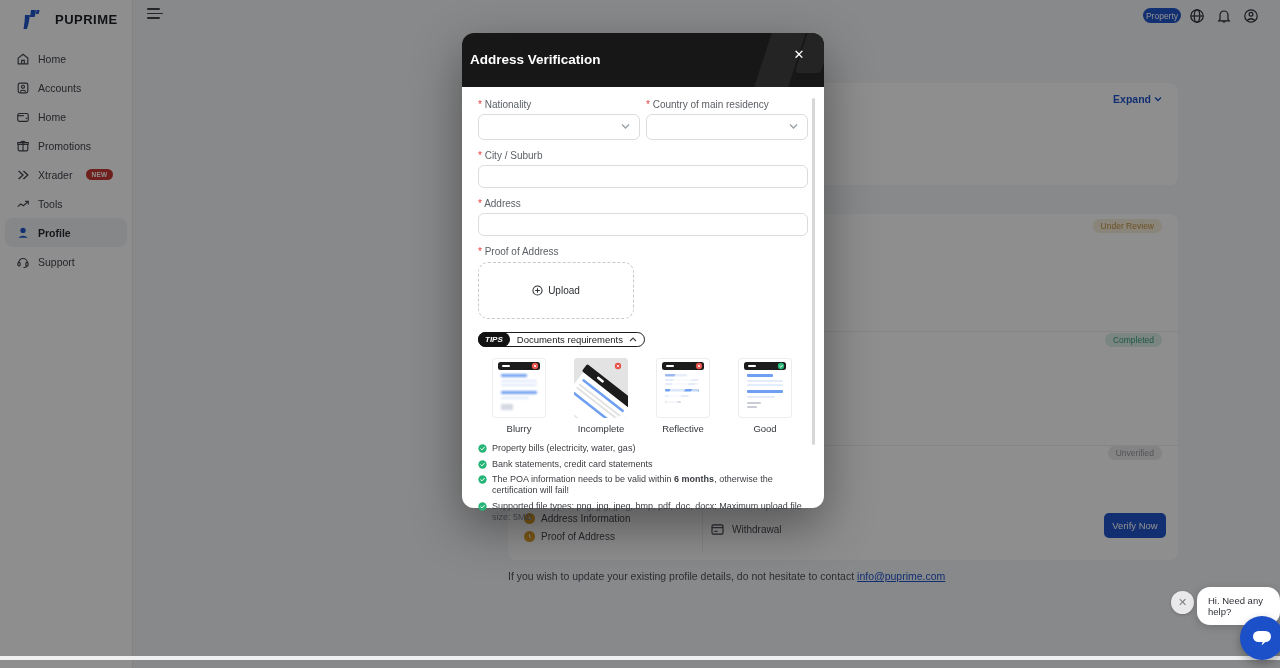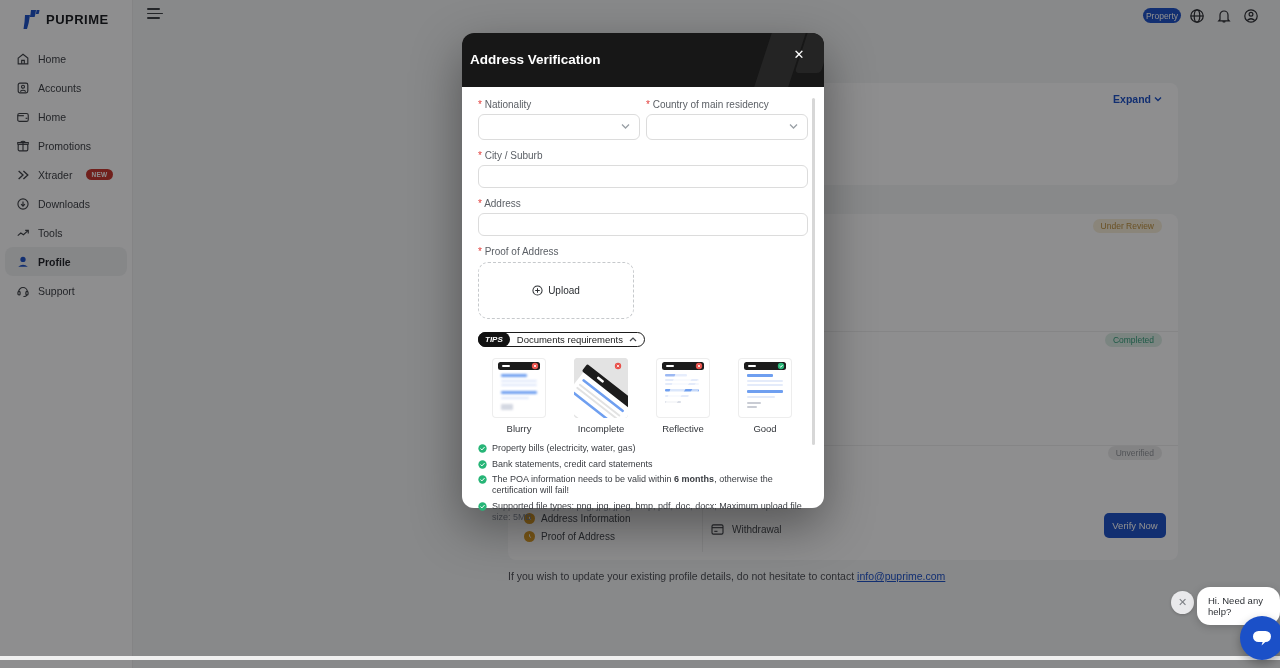--- a/index.html
+++ b/index.html
@@ -1,21 +1,21 @@
 <!DOCTYPE html>
 <html><head>
 <meta charset="utf-8">
 <style>
   * { margin:0; padding:0; box-sizing:border-box; }
   html,body { width:1280px; height:668px; overflow:hidden; }
   body { font-family:"Liberation Sans", sans-serif; background:#f4f5f6; position:relative; }
 
   
   .sidebar { position:absolute; left:0; top:0; width:133px; height:668px; background:#fff; border-right:1px solid #ececec; z-index:1; }
-  .logo-row { display:flex; align-items:center; gap:6px; padding:9px 0 10px 23px;text-align:center; }
+  .logo-row { display:flex; align-items:center; gap:15px; padding:9px 0 10px 23px;text-align:center; }
   .logo-mark { width:17px; height:21px; }
   .logo-text { font-size:13px; font-weight:bold; letter-spacing:.5px; color:#16181c; }
   .nav { padding:4px 5px 0 5px; }
   .nav-item { display:flex; align-items:center; gap:8px; height:29px; padding:0 0 0 10px; border-radius:8px; cursor:pointer; }
   .nav-item.active { background:#f1f2f3; }
   .nav-item .nv-ic { width:15px; height:15px; flex:0 0 15px; display:flex; align-items:center; justify-content:center; }
   .nav-item .nv-label { font-size:10.5px; color:#3a3d42; }
   .nav-item.active .nv-label { font-weight:bold; color:#1c1f24; }
   .new-badge { background:#c8352c; color:#fff; font-size:6.5px; font-weight:bold; border-radius:7px; padding:2px 5px; margin-left:6px; letter-spacing:.3px; }
 
@@ -151,29 +151,20 @@
             <path d="M3 3.5 L8 8 L3 12.5"></path>
             <path d="M8.5 3.5 L13.5 8 L8.5 12.5"></path>
           </svg>
         </span>
       <span class="nv-label">Xtrader</span>
       <span class="new-badge">NEW</span>
     </div>
     <div class="nav-item">
       <span class="nv-ic">
           <svg width="14" height="14" viewBox="0 0 16 16" fill="none" stroke="#3c3f44" stroke-width="1.3">
-            <circle cx="8" cy="8" r="5.8"></circle>
-            <path d="M8 5 V10 M5.8 8.2 L8 10.4 L10.2 8.2"></path>
-          </svg>
-        </span>
-      <span class="nv-label">Downloads</span>
-    </div>
-    <div class="nav-item">
-      <span class="nv-ic">
-          <svg width="14" height="14" viewBox="0 0 16 16" fill="none" stroke="#3c3f44" stroke-width="1.3">
             <path d="M2 11 L5.5 8 L8.5 10 L14 5"></path>
             <path d="M10.5 5 H14 V8.5"></path>
           </svg>
         </span>
       <span class="nv-label">Tools</span>
     </div>
     <div class="nav-item active">
       <span class="nv-ic">
           <svg width="14" height="14" viewBox="0 0 16 16" fill="#1b50c8">
             <circle cx="8" cy="5" r="3"></circle>

